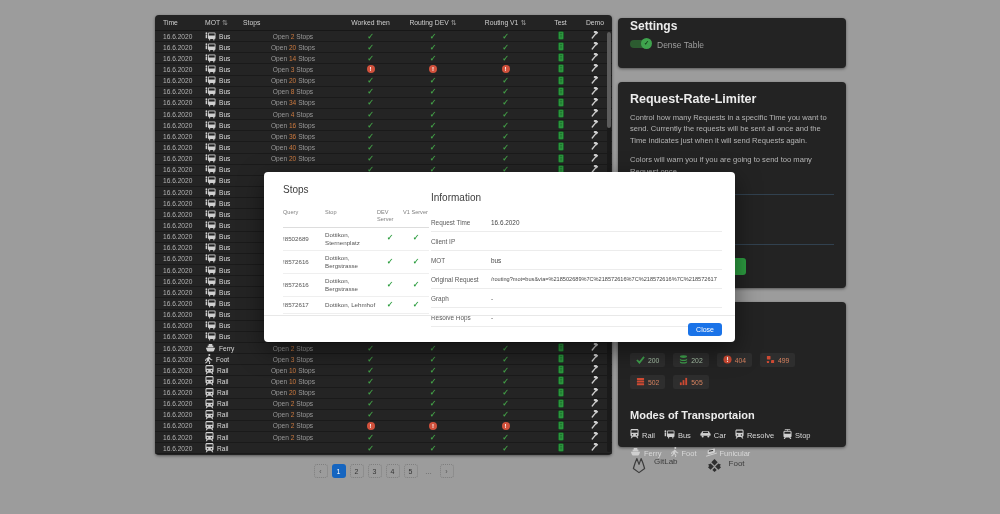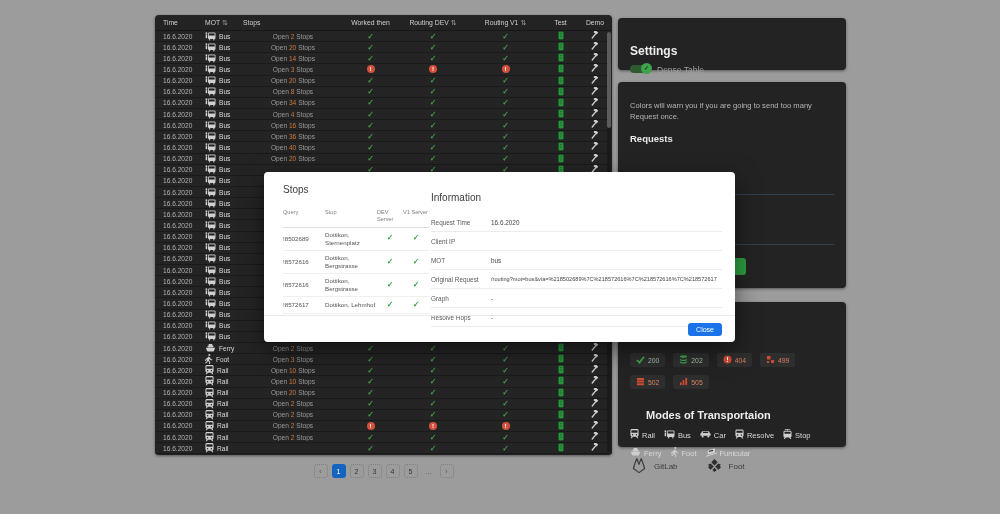--- a/index.html
+++ b/index.html
@@ -33,21 +33,21 @@
   #tb-thumb { position:absolute; top:0; left:0; width:4px; height:96px; background:#5c5c5c; border-radius:2px; }
 
   
   #pagination { position:absolute; left:155px; top:464px; width:457px; display:flex; justify-content:center; gap:4px; z-index:1; }
   .pg { min-width:14px; height:14px; display:flex; align-items:center; justify-content:center; font-size:7px; color:#333; border:1px dotted #7e7e7e; border-radius:3px; background:transparent; padding:0 2px; }
   .pg.nav { color:#555; }
   .pg.active { background:#1565c0; border-color:#1565c0; color:#fff; }
   .pg.ellipsis { border:none; color:#555; }
 
   
-  #card-settings { left:618px; top:18px; width:228px; height:50px; padding:26px 12px; z-index:1; }
+  #card-settings { left:618px; top:18px; width:228px; height:50px; padding:1px 12px; z-index:1; }
   .card-title { color:#ececec; font-weight:bold; }
   #card-settings .card-title { font-size:12px; }
   #settings-toggle-row { display:flex; align-items:flex-start; gap:7px; margin-top:7px; }
   #toggle { position:relative; width:20px; height:8px; background:#2c5b30; border-radius:4px; }
   #toggle .knob { position:absolute; right:-2px; top:-2px; width:11px; height:11px; border-radius:50%; background:#3fa34d; color:#14401a; font-size:6px; line-height:11px; text-align:center; font-weight:bold; }
   .toggle-label { color:#9e9e9e; font-size:8.5px; }
 
   #card-limiter { left:618px; top:82px; width:228px; height:206px; padding:10px 12px; z-index:1; }
   #card-limiter .card-title { font-size:12.5px; }
   .limiter-p { color:#b5b5b5; font-size:7.6px; line-height:1.5; margin-top:6px; width:206px; }
@@ -57,28 +57,28 @@
   #input-line-1 { top:112px; }
   #input-line-2 { top:162px; }
   #send-button { position:absolute; left:82px; top:176px; width:46px; height:17px; background:#2d9e41; border-radius:3px; color:#fff; font-size:7px; display:flex; align-items:center; justify-content:center; gap:3px; }
 
   #card-status { left:618px; top:302px; width:228px; height:145px; padding:10px 12px; z-index:1; }
   #card-status .card-title { font-size:11px; margin-top:20px; }
   #chips { display:flex; flex-wrap:wrap; gap:8px; margin-top:9px; width:206px; }
   .chip { background:#2e2e2e; border-radius:2px; height:14px; padding:0 6px; display:flex; align-items:center; gap:3px; font-size:6.8px; }
   .chip.green { color:#a8c3a8; }
   .chip.red { color:#d8825f; }
-  #modes-title { font-size:9.5px; margin-top:12px;margin-left:16px; }
+  #modes-title { font-size:9.5px; margin-top:12px; }
   #modes { display:flex; flex-wrap:wrap; column-gap:9px; row-gap:6px; margin-top:8px; width:206px; }
   .mode { display:flex; align-items:center; gap:3px; color:#d8d8d8; font-size:7.5px; }
   .mode svg { color:#cfcfcf; }
 
   
   #footer-links { position:absolute; left:630px; top:453px; height:26px; display:flex; align-items:center; gap:30px; z-index:1; }
-  .flink { display:flex; align-items:center; gap:6px; color:#3c3c3c; font-size:8px; }
+  .flink { display:flex; gap:6px; color:#3c3c3c; font-size:8px; }
 
   
   #modal { position:absolute; left:264px; top:172px; width:471px; height:170px; background:#fff; border-radius:4px; box-shadow:0 8px 24px rgba(0,0,0,.5); z-index:20; }
   .m-title { font-size:10px; color:#3d3d3d; }
   #m-stops { position:absolute; left:19px; top:12px; width:146px; }
   #stops-grid { display:grid; grid-template-columns:42px 52px 26px 26px; margin-top:12px; }
   .sg-h { font-size:5.6px; color:#808080; padding:2px 0 3px; border-bottom:1px solid #ddd; line-height:1.3; }
   .sg-c { font-size:6.2px; color:#555; padding:3px 0; border-bottom:1px solid #efefef; line-height:1.3; display:flex; align-items:center; }
   .sg-c.ck { justify-content:center; color:#2e9e41; font-weight:bold; font-size:8px; }
   #m-info { position:absolute; left:167px; top:20px; right:13px; }
@@ -1319,20 +1319,22 @@
   <div class="card-title">Settings</div>
   <div id="settings-toggle-row">
     <div id="toggle">
       <div class="knob">✓</div>
     </div>
     <span class="toggle-label">Dense Table</span>
   </div>
 </div>
 
 <div class="panel" id="card-limiter">
+  <div class="card-title">Request-Rate-Limiter</div>
+  <p class="limiter-p">Control how many Requests in a specific Time you want to send. Currently the requests will be sent all once and the Time indicates just when it will send Requests again.</p>
   <p class="limiter-p warn">Colors will warn you if you are going to send too many Request once.</p>
   <div class="sub-title">Requests</div>
   <div class="input-line" id="input-line-1"></div>
   <div class="input-line" id="input-line-2"></div>
   <div id="send-button">
     <span>▶</span>
   </div>
 </div>
 
 <div class="panel" id="card-status">

